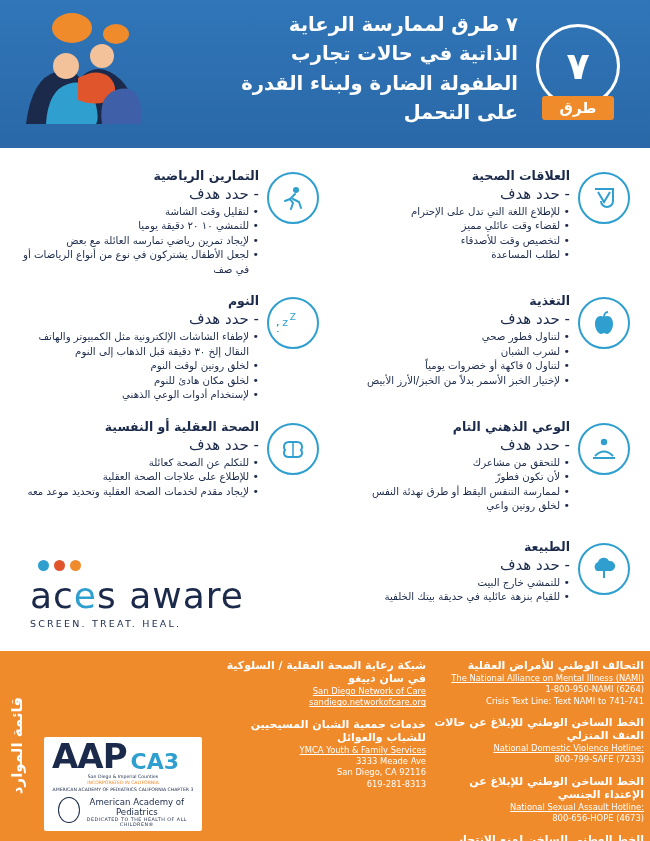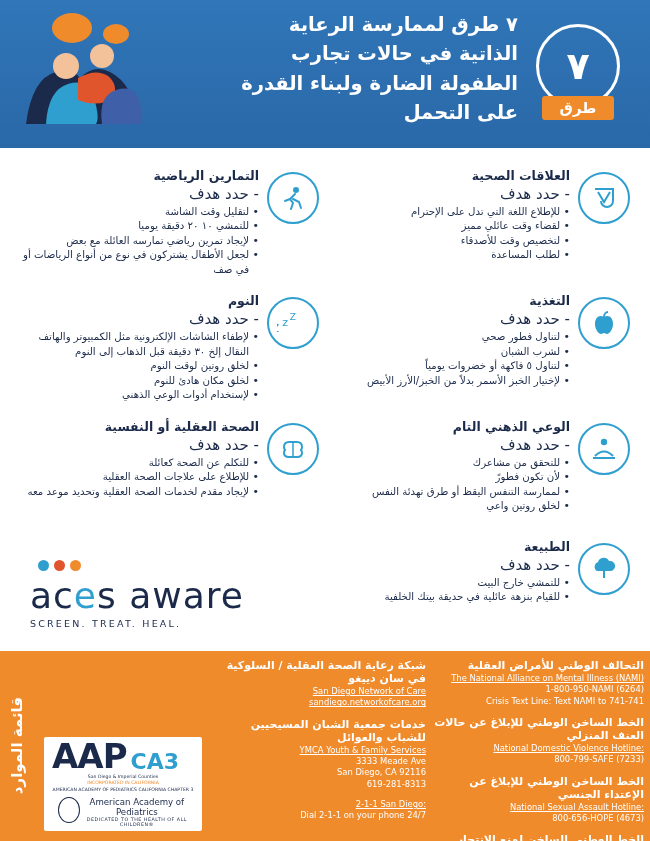--- a/index.html
+++ b/index.html
@@ -439,24 +439,20 @@
         <div class="ftitle">شبكة رعاية الصحة العقلية / السلوكية في سان دييغو</div>
         <a class="flink" href="#">San Diego Network of Care</a>
         <a class="flink" href="#">sandiego.networkofcare.org</a>
       </div>
       <div class="fblock">
         <div class="ftitle">خدمات جمعية الشبان المسيحيين للشباب والعوائل</div>
         <a class="flink" href="#">YMCA Youth &amp; Family Services</a>
         <span class="fline">3333 Meade Ave</span>
         <span class="fline">San Diego, CA 92116</span>
         <span class="fline">619-281-8313</span>
-      </div>
-      <div class="fblock">
-        <a class="flink" href="#">2-1-1 San Diego:</a>
-        <span class="fline">Dial 2-1-1 on your phone 24/7</span>
       </div>
     </div>
 
     <div class="aap-zone">
       <div class="whitebox">
         <div class="aap-logo">
           <span class="aap-big">AAP</span>
           <span class="aap-ca">CA3</span>
         </div>
         <div class="aap-sub">San Diego &amp; Imperial Counties</div>

